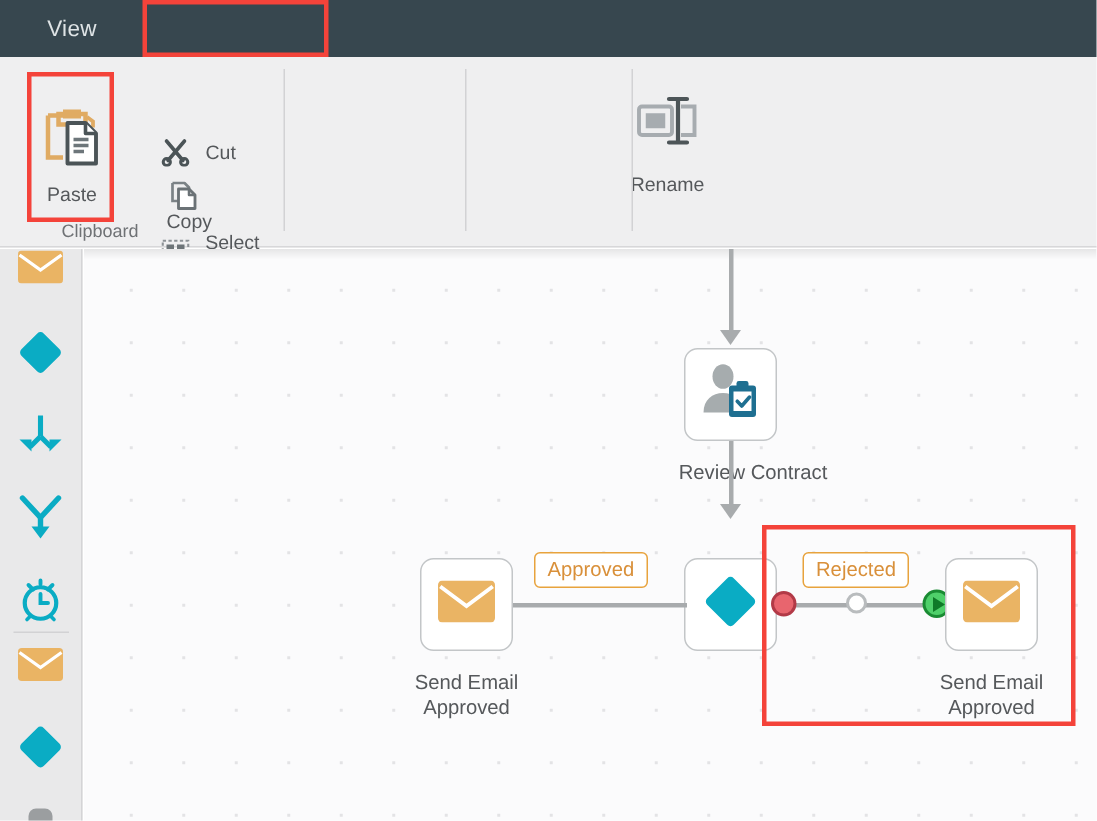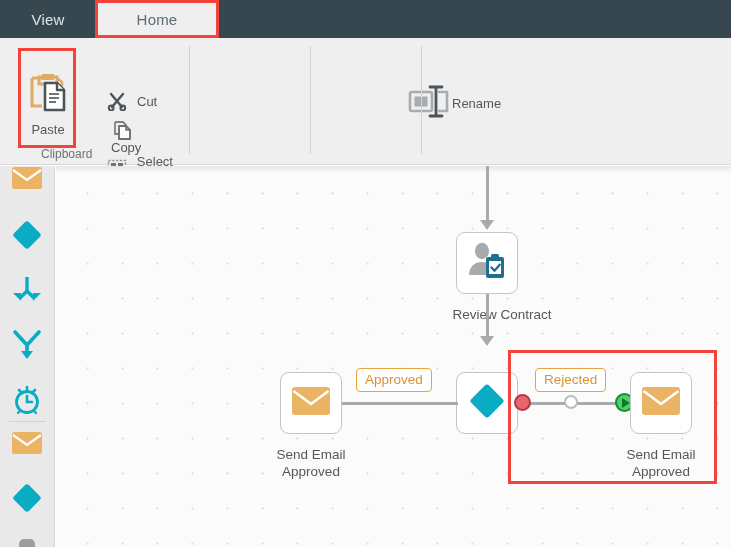--- a/index.html
+++ b/index.html
@@ -68,21 +68,21 @@
   }
   .small-btn .sico{width:26px;height:26px;display:flex;align-items:center;justify-content:center;}
   .small-btn .slabel{font-size:13px;color:#55585b;margin-left:7px;}
   .sb1{top:48px;}
   .sb2{top:82px;flex-direction:column;}
   .sb3{top:116px;}
 
   
   .rename-btn{
     position:absolute;left:215px;top:12px;width:78px;height:98px;
-    display:flex;flex-direction:row;align-items:center;cursor:default;
+    display:flex;flex-direction:column;align-items:center;cursor:default;
   }
   .rename-ico{margin-top:12px;}
   .rename-label{font-size:13px;color:#55585b;margin-top:8px;}
 
   
   .palette{
     position:absolute;left:0;top:166px;width:55px;height:381px;
     background:#e9e9ea;border-right:1px solid #d4d4d6;box-sizing:border-box;
     overflow:hidden;
   }
@@ -157,23 +157,20 @@
   }
 </style>
 </head>
 <body>
 
 <div class="app">
 
   <div class="tabbar">
     <div class="tab file">
       <span>View</span>
-    </div>
-    <div class="tab home">
-      <span>Home</span>
     </div>
     <div class="tab-sel-box"></div>
   </div>
 
   <div class="ribbon">
 
     <div class="grp grp-clipboard">
 
       <div class="paste-btn">
         <span class="paste-ico">

